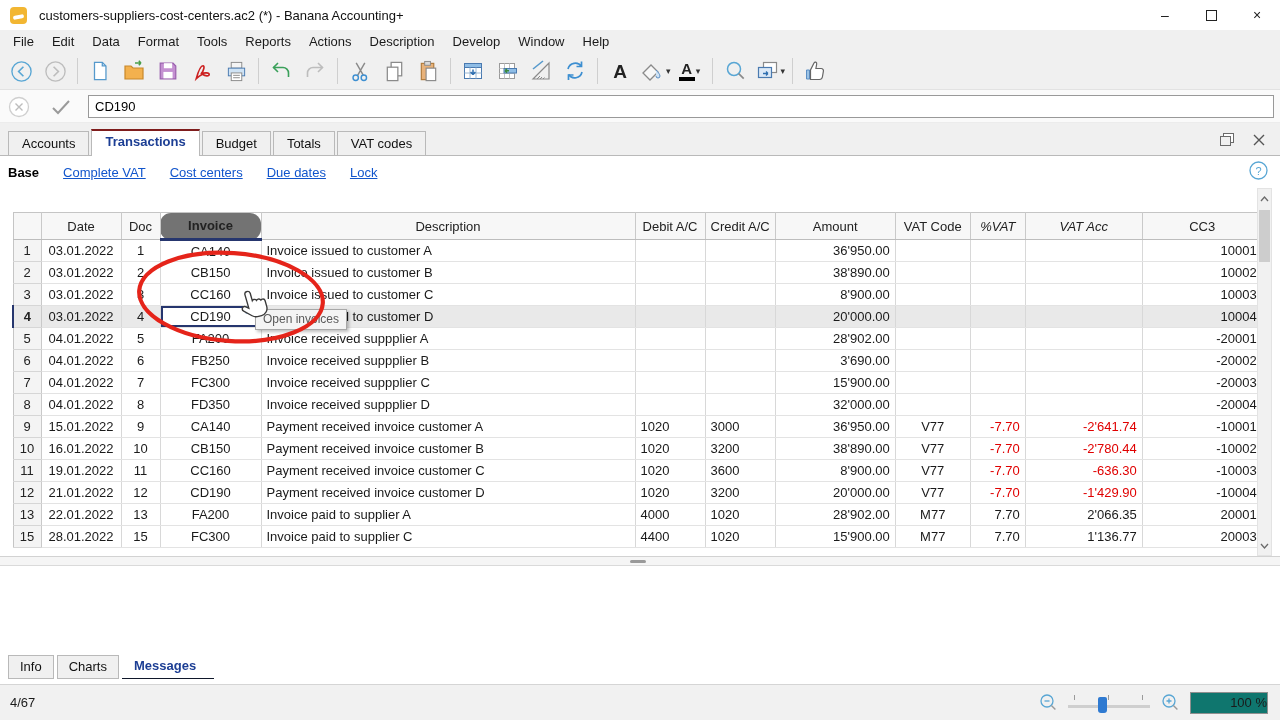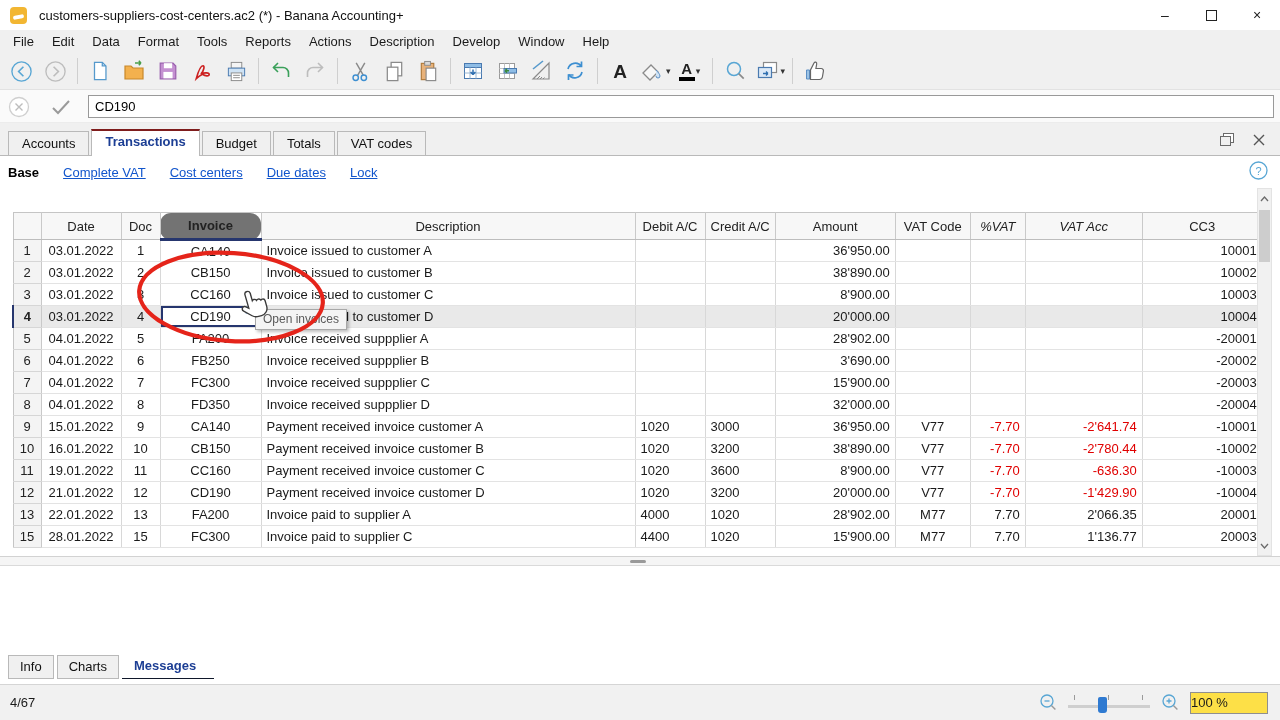--- a/index.html
+++ b/index.html
@@ -79,21 +79,21 @@
   .btab.active{background:#fff;border:none;border-bottom:1px solid #0f172a;color:#1c3e94;font-weight:bold;padding:0 18px 0 12px;height:23px;}
 
   
   .statusbar{position:absolute;left:0;top:684px;width:1280px;height:36px;background:#f1f1f1;border-top:1px solid #d5d5d5;display:flex;align-items:center;box-sizing:border-box;}
   .status-pos{padding-left:10px;text-align:center;}
   .zoomctrls{margin-left:auto;display:flex;align-items:center;gap:10px;padding-right:12px;}
   .slider{position:relative;width:82px;height:20px;}
   .slider .track{position:absolute;left:0;top:12px;width:82px;height:3px;background:#cfcfcf;}
   .slider .tick{position:absolute;top:2px;width:1px;height:5px;background:#9a9a9a;}
   .slider .thumb{position:absolute;top:4px;left:30px;width:9px;height:16px;background:#2f7ad1;border-radius:2px 2px 3px 3px;}
-  .zoombox{width:78px;height:22px;background:#fde047;border:1px solid #8f8f8f;display:flex;align-items:center;justify-content:flex-start;box-sizing:border-box;}
+  .zoombox{width:78px;height:22px;background:#0f766e;border:1px solid #8f8f8f;display:flex;align-items:center;justify-content:flex-end;box-sizing:border-box;}
 
   
   .tooltip{position:absolute;left:255px;top:309px;height:17px;line-height:17px;padding:1px 7px;background:#f4f4f4;border:1px solid #a8a8a8;color:#5a5a5a;font-size:12px;box-shadow:2px 2px 3px rgba(0,0,0,.25);z-index:30;}
   .cursor-hand{position:absolute;left:240px;top:289px;z-index:60;}
   .red-ellipse{position:absolute;left:125px;top:240px;z-index:50;pointer-events:none;}
 </style>
 </head>
 <body>
 
 <div class="app">

